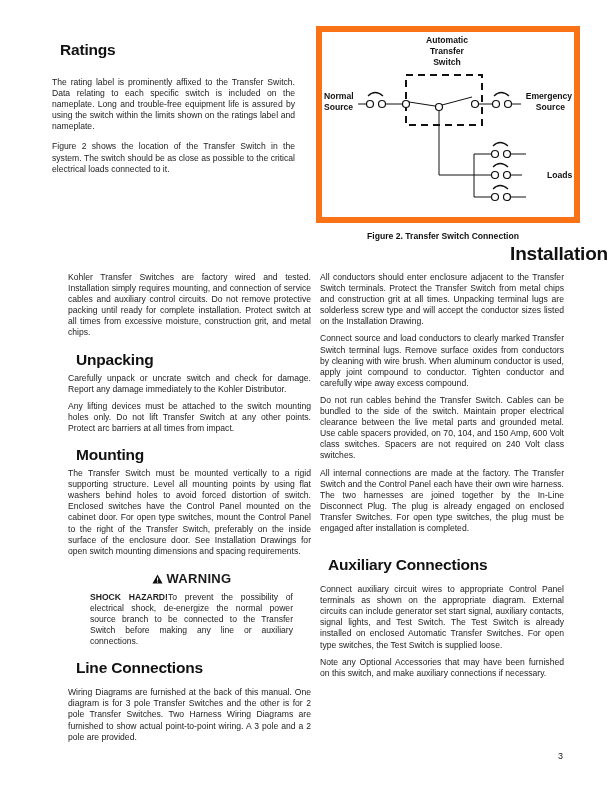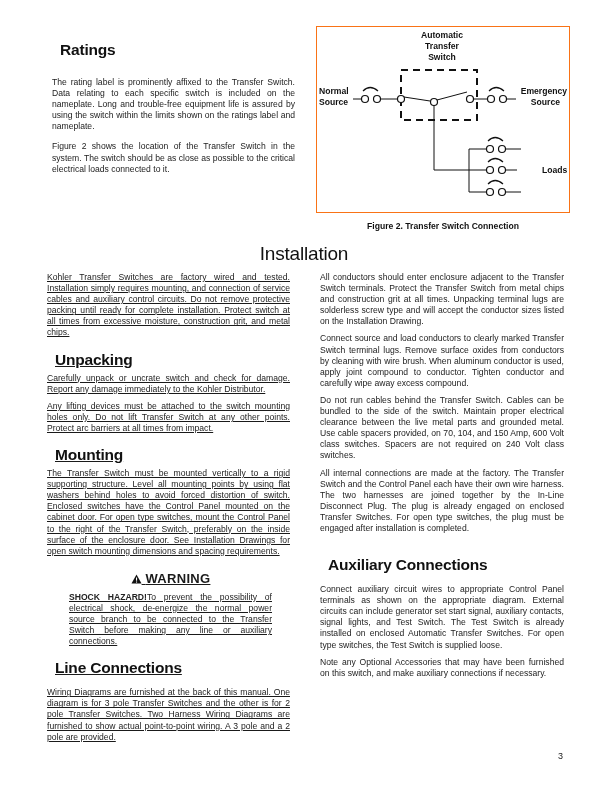--- a/index.html
+++ b/index.html
@@ -1,23 +1,23 @@
 <!DOCTYPE html>
 <html><head>
 <meta charset="utf-8">
 <style>
   html,body{margin:0;padding:0;background:#fff;}
   body{width:608px;height:793px;position:relative;overflow:hidden;color:#1a1a1a;font-family:"Liberation Sans",sans-serif;}
   .abs{position:absolute;}
   h2{margin:8px;font-family:"Liberation Sans",sans-serif;font-weight:bold;font-size:15.5px;letter-spacing:-0.2px;color:#111;}
   p{margin:0;font-size:8.6px;line-height:11.1px;text-align:justify;color:#222;}
   .col p + p{margin-top:6px;}
-  .fig-box{border:1px solid #f97316;text-align:center;}
+  .fig-box{border:6px solid #f97316;text-align:center;}
   .fig-caption{font-size:8.6px;font-weight:bold;text-align:center;color:#111;}
-  .install-title{font-size:19px;font-weight:normal;text-align:center;color:#111;letter-spacing:-0.2px;}
+  .install-title{font-size:19px;font-weight:bold;text-align:right;color:#111;letter-spacing:-0.2px;}
   .warn-head{font-size:13px;font-weight:bold;text-align:center;letter-spacing:0.3px;}
   .warn-body{font-size:8.6px;line-height:11.1px;text-align:justify;}
   .warn-body b{font-weight:bold;}
   .page-num{font-size:9px;}
   svg text{font-family:"Liberation Sans",sans-serif;font-weight:bold;font-size:8.6px;fill:#111;}
 </style>
 </head>
 <body>
 
 <section class="abs col" style="left:52px;top:33px;width:243px;">
@@ -84,21 +84,21 @@
         <line x1="188.5" y1="165" x2="204" y2="165" stroke="#111" stroke-width="1"></line>
       </g>
       <text x="225" y="146">Loads</text>
     </svg>
   </div>
   <figcaption class="fig-caption" style="margin-top:8px;">Figure 2. Transfer Switch Connection</figcaption>
 </figure>
 
 <div class="abs install-title" style="left:0;top:243px;width:608px;">Installation</div>
 
-<section class="abs col" style="left:47px;top:272px;width:243px;text-decoration:underline;">
+<section class="abs col" style="left:68px;top:272px;width:243px;">
   <p>Kohler Transfer Switches are factory wired and tested. Installation simply requires mounting, and connection of service cables and auxiliary control circuits. Do not remove protective packing until ready for complete installation. Protect switch at all times from excessive moisture, construction grit, and metal chips.</p>
 
   <h2 style="margin-top:12px;margin-bottom:4px;">Unpacking</h2>
   <p>Carefully unpack or uncrate switch and check for damage. Report any damage immediately to the Kohler Distributor.</p>
   <p style="margin-top:6px">Any lifting devices must be attached to the switch mounting holes only. Do not lift Transfer Switch at any other points. Protect arc barriers at all times from impact.</p>
 
   <h2 style="margin-top:12px;margin-bottom:4px;">Mounting</h2>
   <p>The Transfer Switch must be mounted vertically to a rigid supporting structure. Level all mounting points by using flat washers behind holes to avoid forced distortion of switch. Enclosed switches have the Control Panel mounted on the cabinet door. For open type switches, mount the Control Panel to the right of the Transfer Switch, preferably on the inside surface of the enclosure door. See Installation Drawings for open switch mounting dimensions and spacing requirements.</p>
 
   <div style="margin:14px 18px 0 22px;">

